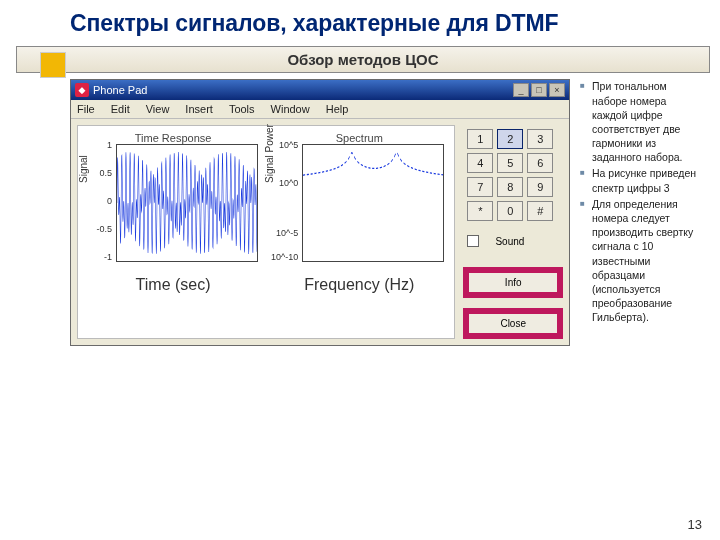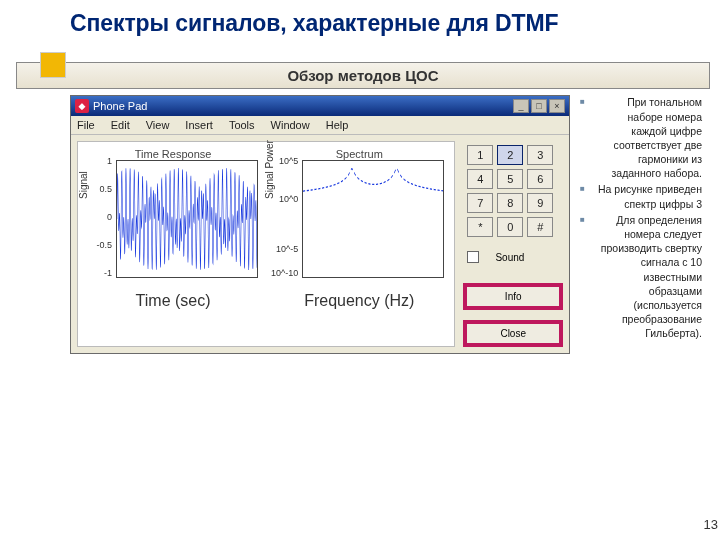--- a/index.html
+++ b/index.html
@@ -1,19 +1,19 @@
 <!DOCTYPE html>
 <html><head>
 <meta charset="utf-8">
 <style>
   * { box-sizing: border-box; margin: 0; padding: 0; }
   body { width: 720px; height: 540px; font-family: Verdana, Arial, sans-serif; background: #fff; position: relative; overflow: hidden; }
   .slide { padding: 10px 18px 8px 70px; position: relative; height: 100%; }
   .accent { position: absolute; left: 40px; top: 52px; width: 26px; height: 26px; background: #f2b705; border: 1px solid #ccc; }
-  h1 { color: #002673; font-weight: bold; font-size: 23px; line-height: 1.15; margin-bottom: 26px; letter-spacing: -0.1px; }
+  h1 { color: #002673; font-weight: bold; font-size: 23px; line-height: 1.15; margin-bottom: 10px; letter-spacing: -0.1px; }
   .sub-band { border: 1px solid #888; background: linear-gradient(#f5f2ea,#e7e1cf); padding: 4px 8px; text-align: center; font-weight: bold; font-size: 15px; color: #333; margin-left: -54px; margin-right: -8px; margin-bottom: 6px; }
   .content { display: flex; gap: 10px; }
   .app { width: 500px; border: 1px solid #6a6a6a; background: #ece9d8; }
   .titlebar { height: 20px; background: linear-gradient(#3b6ec5,#0b2a78); color: #fff; font-size: 11px; display: flex; align-items: center; padding: 0 4px; gap: 4px; }
   .titlebar .ico { width: 14px; height: 14px; background: #d24; border-radius: 2px; display: flex; align-items: center; justify-content: center; font-size: 9px; }
   .winbtns { margin-left: auto; display: flex; gap: 2px; }
   .winbtns span { width: 16px; height: 14px; background: #c8c5b8; border: 1px solid #888; font-size: 9px; text-align: center; line-height: 12px; color: #333; }
   .menubar { background: #ece9d8; font-size: 11px; padding: 3px 6px; display: flex; gap: 16px; color: #222; border-bottom: 1px solid #bbb; }
   .appbody { display: flex; padding: 6px; gap: 8px; }
   .plots { width: 380px; background: #fff; border: 1px solid #bbb; padding: 6px 4px; display: flex; flex-direction: row; gap: 4px; }
@@ -23,26 +23,26 @@
   .ylab { position: absolute; left: -4px; top: 50%; transform: rotate(-90deg) translateX(20px); transform-origin: left top; font-size: 10px; color: #333; }
   .yt { position: absolute; left: 2px; font-size: 9px; color: #333; text-align: right; width: 28px; }
   .xlab { text-align: center; font-size: 16px; color: #333; margin-top: 14px; }
   .axesrow { position: relative; }
   .sidepanel { width: 100px; display: flex; flex-direction: column; gap: 6px; }
   .keypad { display: grid; grid-template-columns: repeat(3, 26px); grid-auto-rows: 20px; gap: 4px; background: #ece9d8; padding: 4px; }
   .key { border: 1px solid #888; background: #efece1; font-size: 11px; text-align: center; line-height: 18px; color: #222; }
   .key.on { border: 1px solid #0a246a; background: #cfd6eb; }
   .sound { display: flex; align-items: center; gap: 16px; font-size: 10px; padding: 4px; }
   .cb { width: 12px; height: 12px; border: 1px solid #666; background: #fff; }
-  .wbtn { border: 4px solid #be185d; background: #efece1; font-size: 10px; text-align: center; padding: 4px 0; margin-top: 4px; }
+  .wbtn { border: 6px solid #be185d; background: #efece1; font-size: 10px; text-align: center; padding: 4px 0; margin-top: 4px; }
   .notes { width: 178px; font-size: 10.5px; line-height: 1.35; color: #222; }
   .notes ul { list-style: none; padding-left: 12px; }
-  .notes li { position: relative; margin-bottom: 2px; text-align: right; }
+  .notes li { position: relative; margin-bottom: 2px; }
   .notes li::before { content: "■"; color: #6e8aa6; position: absolute; left: -12px; font-size: 8px; top: 2px; }
-  .pagenum { position: absolute; right: 2px; bottom: 8px; font-size: 13px; color: #333; }
+  .pagenum { position: absolute; right: 18px; bottom: 8px; font-size: 13px; color: #333; }
   svg path, svg polyline { fill: none; stroke: #1a3adf; stroke-width: 1.3; }
   svg .dash { stroke-dasharray: 5 4; }
 </style>
 </head>
 <body>
 
 <div class="slide">
   <div class="accent"></div>
   <h1>Спектры сигналов, характерные для DTMF</h1>
   <div class="sub-band">Обзор методов ЦОС</div>

